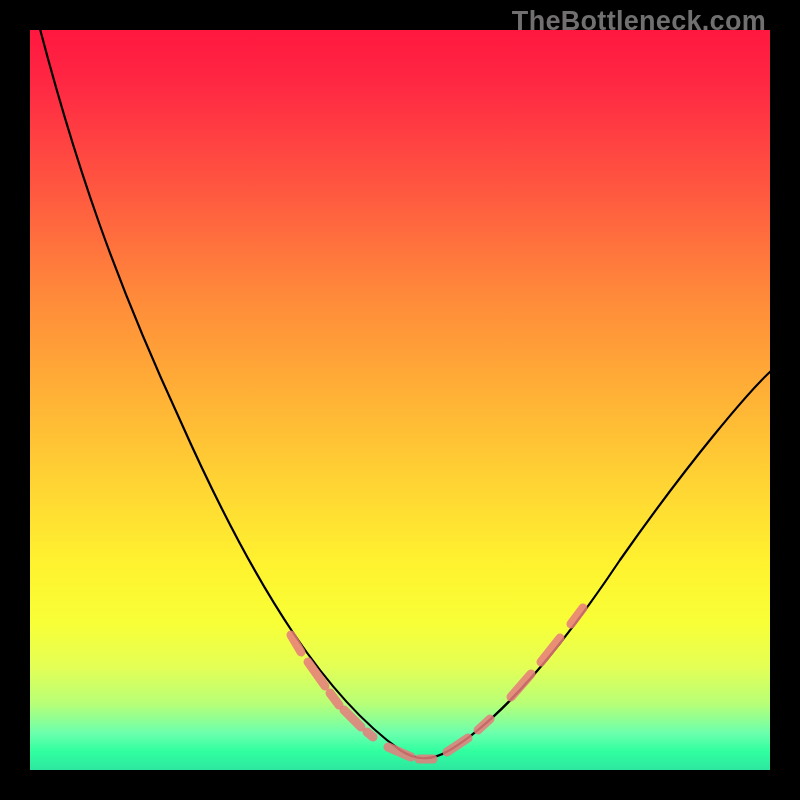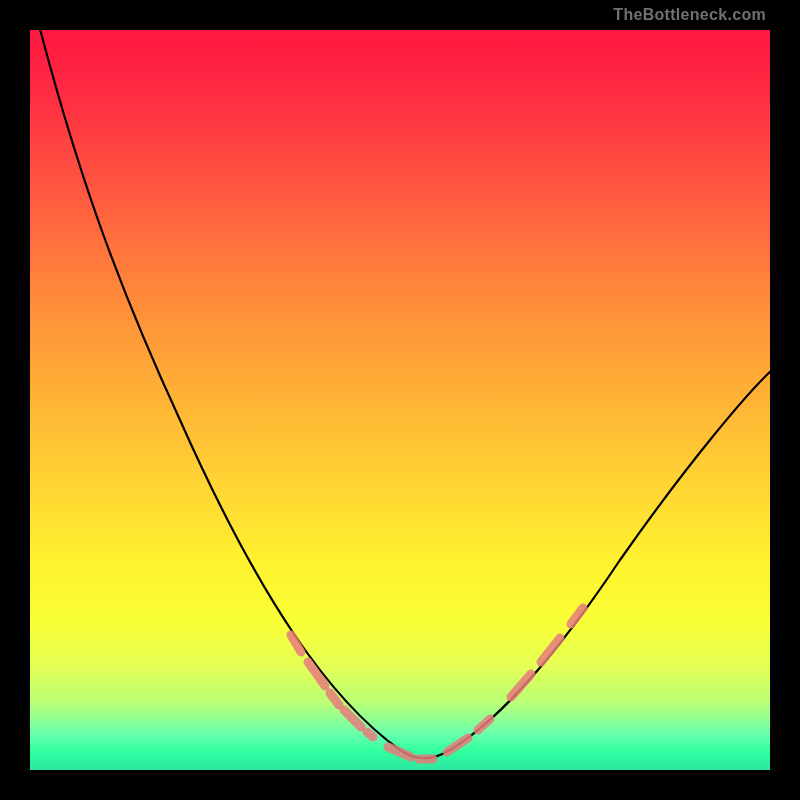--- a/index.html
+++ b/index.html
@@ -31,21 +31,21 @@
       #6cffad 95%,
       #30ffa0 97.5%,
       #2de6a0 100%
     );
   }
   .watermark {
     position: absolute;
     top: 6px;
     right: 34px;
     color: #716f70;
-    font-size: 16px;
+    font-size: 27px;
     font-weight: 600;
     letter-spacing: 0.3px;
     user-select: none;
   }
   svg.curve {
     position: absolute;
     left: 0;
     top: 0;
     width: 740px;
     height: 740px;

